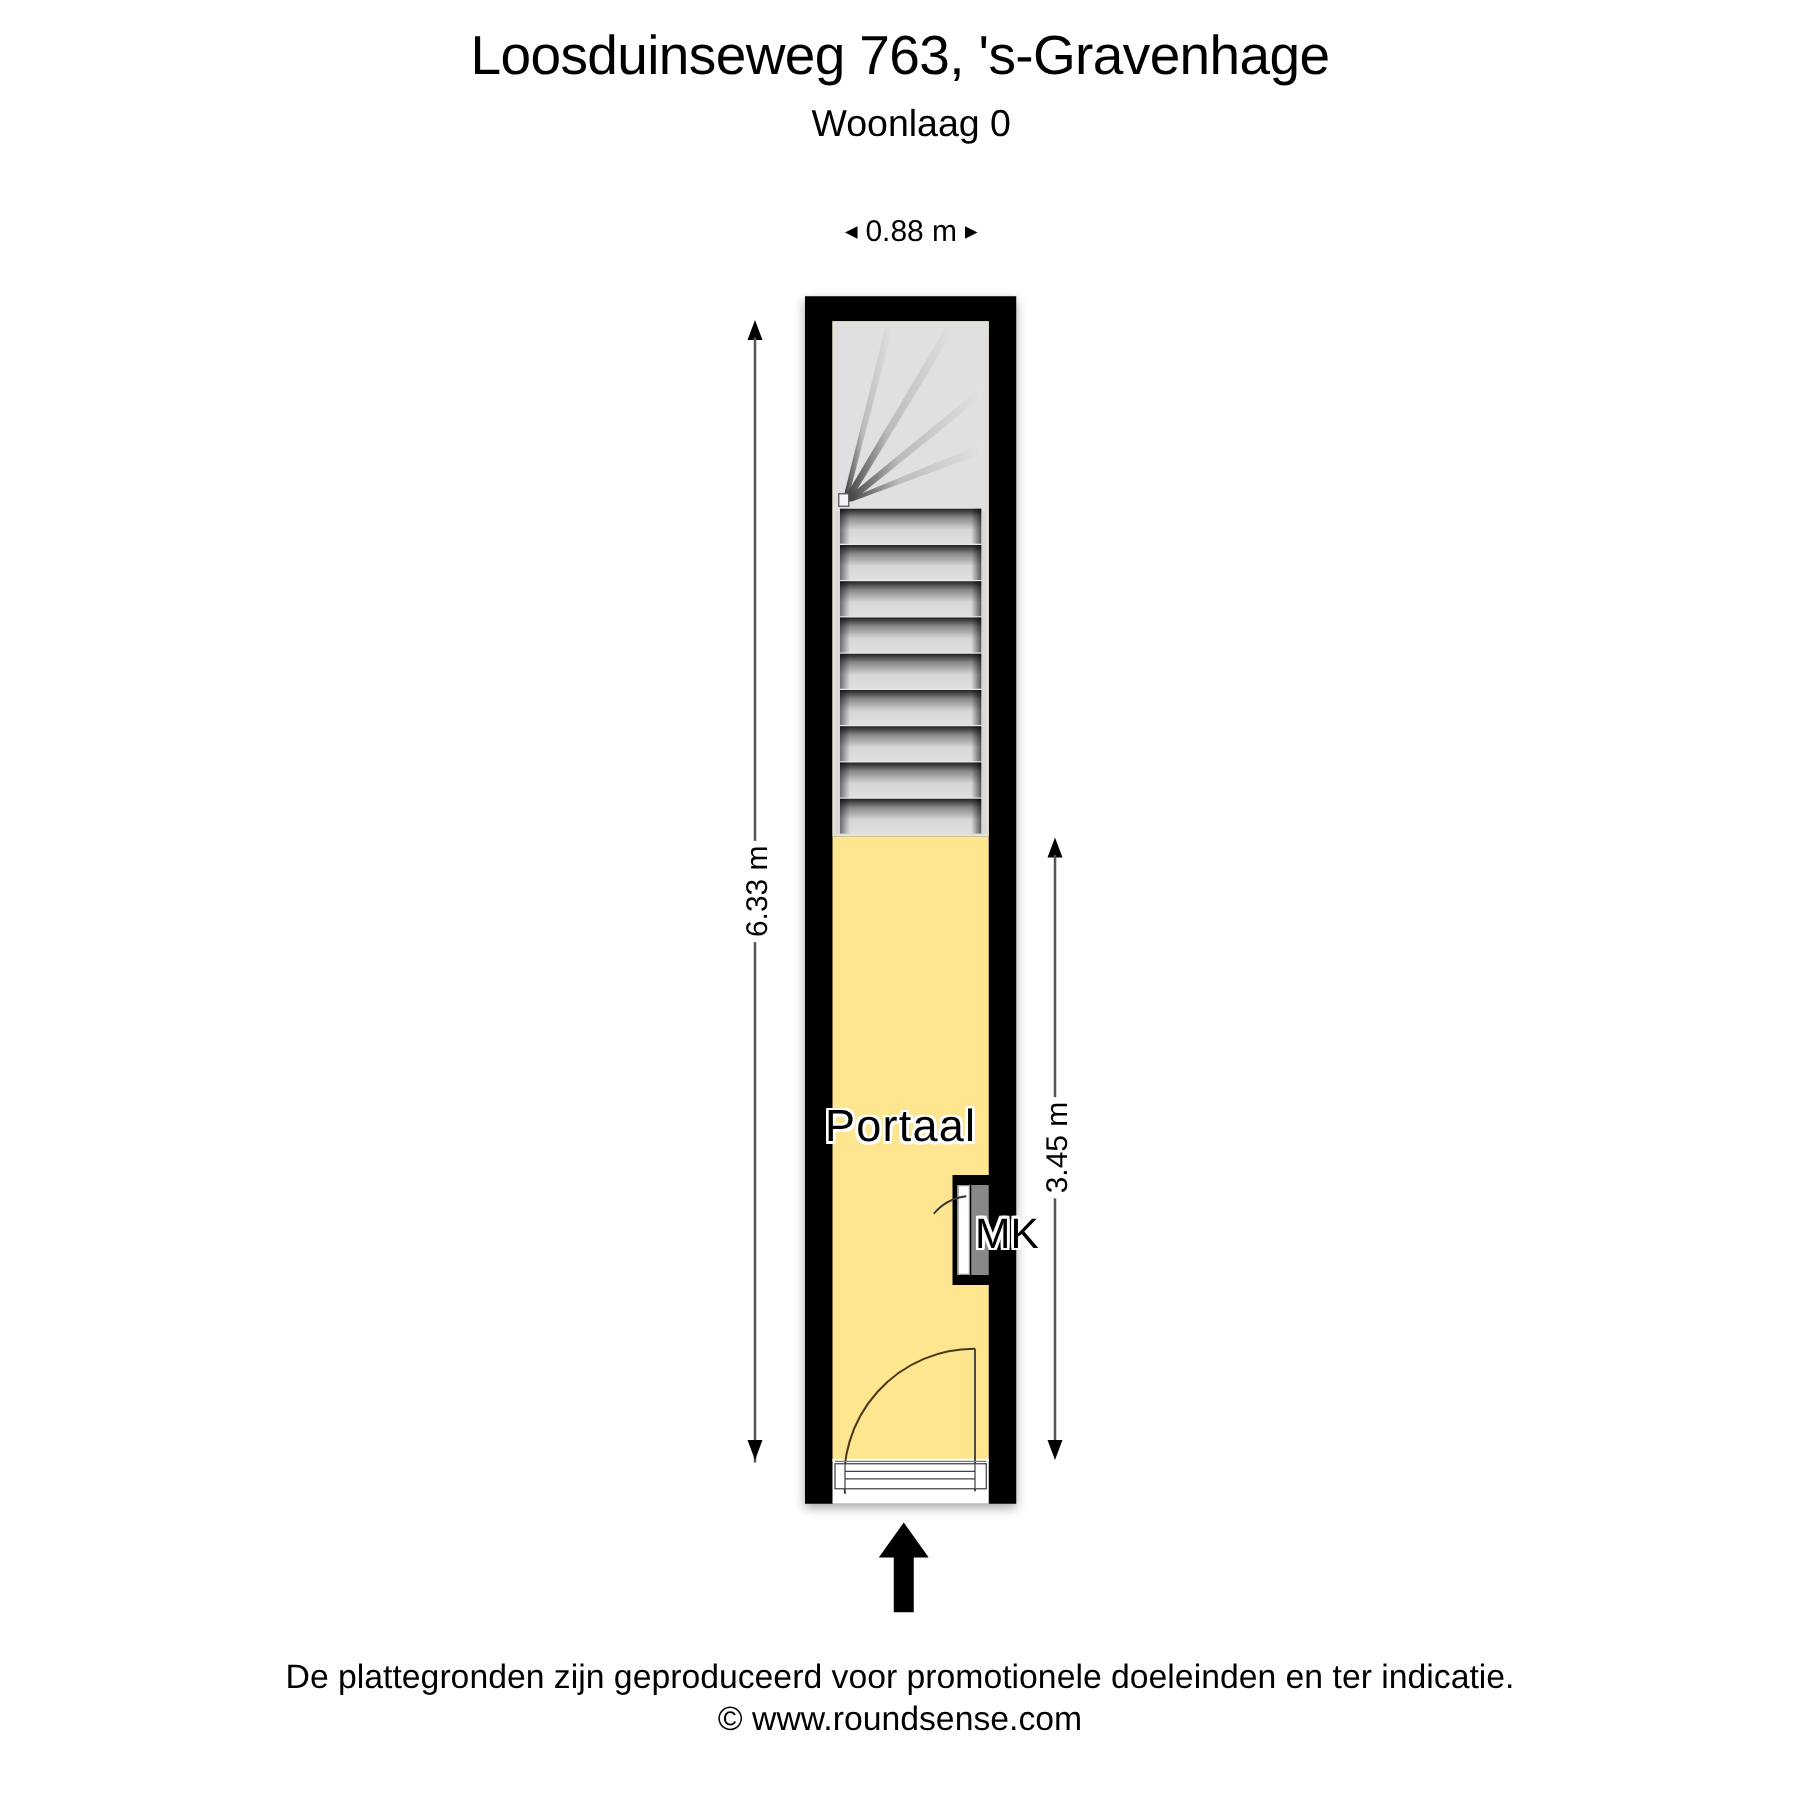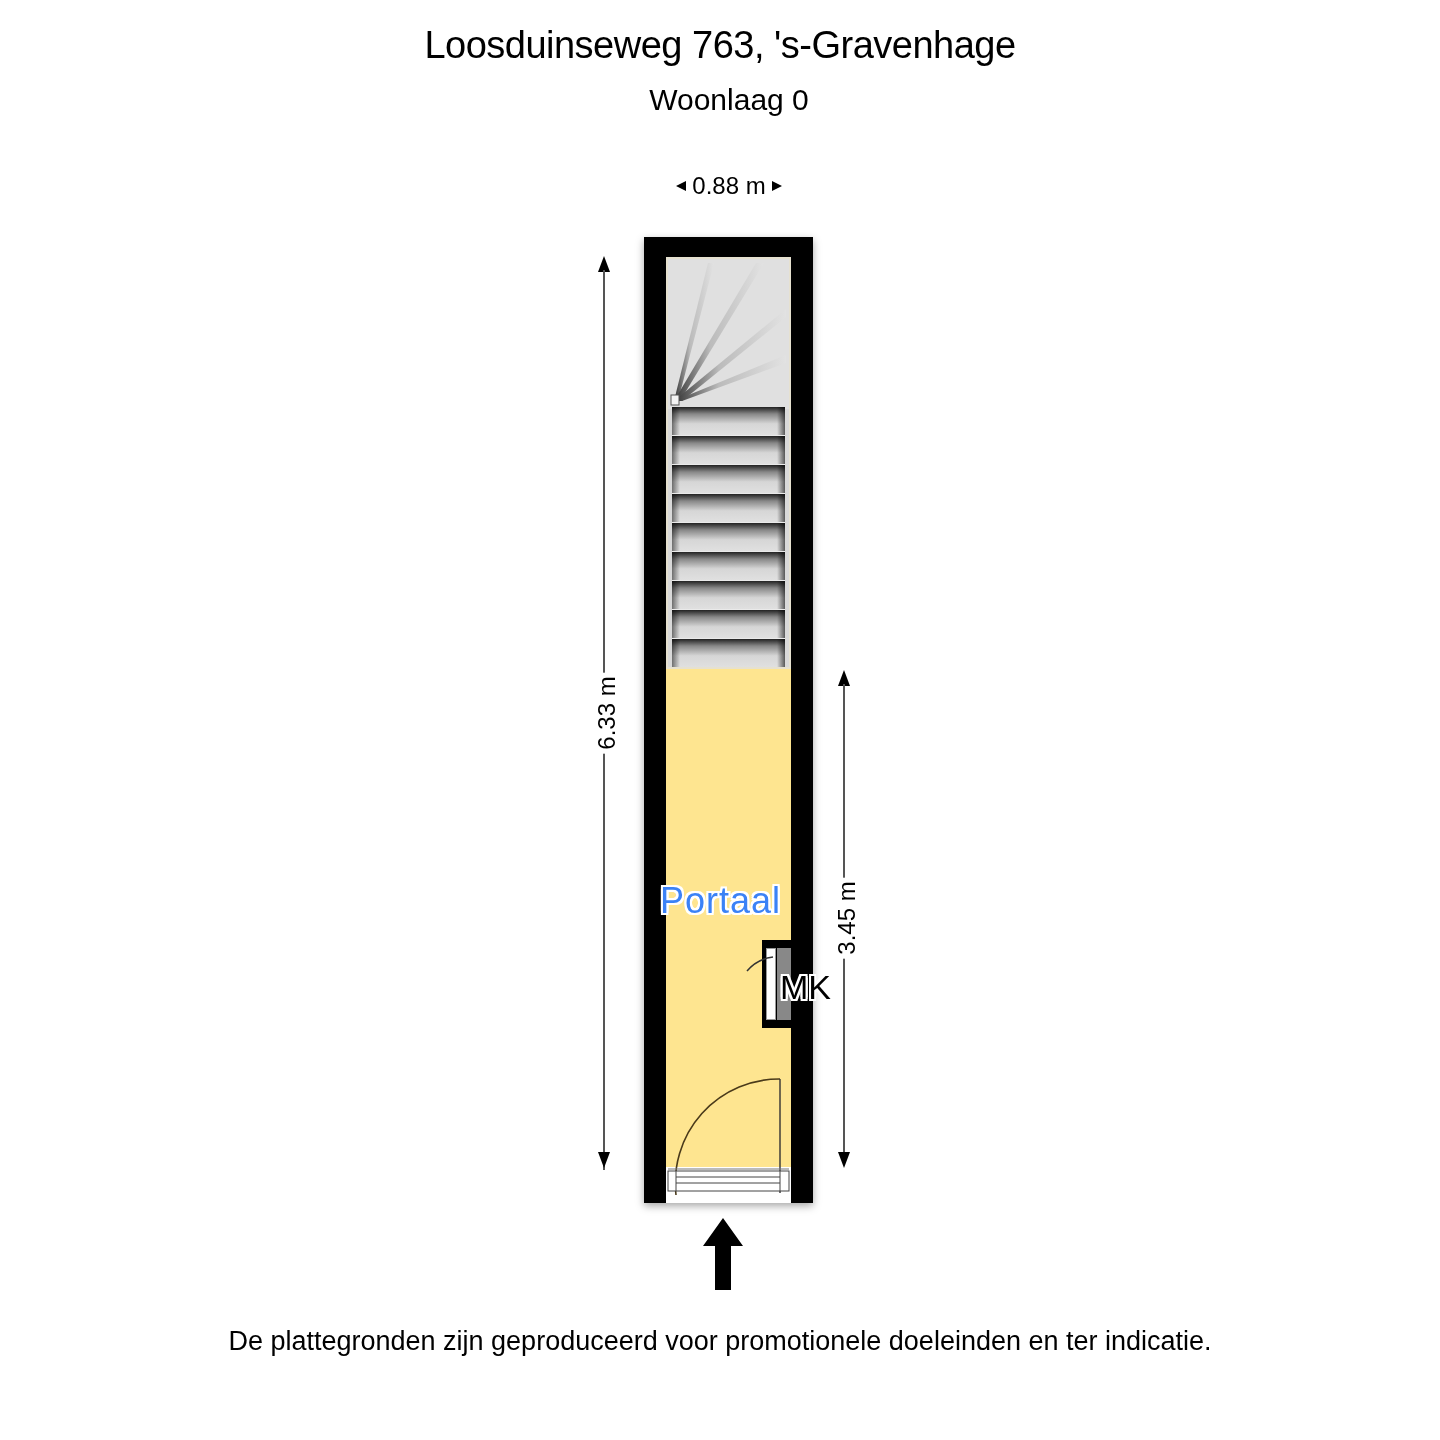--- a/index.html
+++ b/index.html
@@ -1,19 +1,19 @@
 <!DOCTYPE html>
 <html><head>
 <meta charset="utf-8">
 <style>
   html, body { margin: 0; padding: 0; background: #ffffff; }
   body { width: 1440px; height: 1440px; position: relative; overflow: hidden;
          font-family: "Liberation Sans", sans-serif; color: #000; }
   .title { position: absolute; left: 0; width: 1440px; top: 14px; text-align: center;
-           font-size: 38px; line-height: 62px; letter-spacing: -0.5px; }
+           font-size: 44px; line-height: 62px; letter-spacing: -0.5px; }
   .subtitle { position: absolute; left: 0; width: 1458px; top: 82px; text-align: center;
               font-size: 30px; line-height: 36px; }
   .footer { position: absolute; left: 0; width: 1440px; top: 1324px; text-align: center;
             font-size: 27px; line-height: 34px; }
   .footer div { white-space: nowrap; }
 
   .dim-h { position: absolute; top: 170px; left: 664px; width: 130px; height: 32px;
            display: flex; align-items: center; justify-content: center; gap: 6px; font-size: 24px; }
   .tri-l { width: 0; height: 0; border-top: 5px solid transparent; border-bottom: 5px solid transparent;
            border-right: 10px solid #000; }
@@ -35,21 +35,21 @@
   .room { position: absolute; left: 666px; top: 669px; width: 125px; height: 500px; background: #fee590; }
   .step { position: absolute; left: 4px; right: 4px; height: 28px;
           background: linear-gradient(180deg, #222 0%, #888 25%, #d6d6d6 60%, #e0e0e0 100%);
           border-bottom: 2px solid #eaeaea; }
   .step::before { content: ""; position: absolute; left: 0; top: 0; bottom: 0; width: 8px;
                   background: linear-gradient(90deg, rgba(0,0,0,0.5), rgba(0,0,0,0)); }
   .step::after { content: ""; position: absolute; right: 0; top: 0; bottom: 0; width: 8px;
                  background: linear-gradient(270deg, rgba(0,0,0,0.6), rgba(0,0,0,0)); }
   .winders { position: absolute; left: 0; top: 0; width: 121px; height: 150px; }
 
-  .room-label { position: absolute; left: 660px; top: 880px; font-size: 36px; color: #3b82f6;
+  .room-label { position: absolute; left: 660px; top: 880px; font-size: 36px; color: #000000;
                 -webkit-text-stroke: 0px; text-shadow: -2px 0 #fff, 2px 0 #fff, 0 -2px #fff, 0 2px #fff,
                 -2px -2px #fff, 2px 2px #fff, -2px 2px #fff, 2px -2px #fff; letter-spacing: 1px; }
   .mk-box { position: absolute; left: 762px; top: 940px; width: 34px; height: 88px; background: #000; }
   .mk-inner-w { position: absolute; left: 4px; top: 8px; width: 10px; height: 72px; background: #fff; border: 1px solid #999; box-sizing: border-box; }
   .mk-inner-g { position: absolute; left: 15px; top: 8px; width: 14px; height: 72px; background: #888; }
   .mk-label { position: absolute; left: 742px; top: 968px; font-size: 34px;
               text-shadow: -2px 0 #fff, 2px 0 #fff, 0 -2px #fff, 0 2px #fff,
               -2px -2px #fff, 2px 2px #fff, -2px 2px #fff, 2px -2px #fff; padding-left: 38px; }
 
   .threshold { position: absolute; left: 666px; top: 1167px; width: 125px; height: 36px; background: #fff; }
@@ -134,13 +134,14 @@
   <line x1="10" y1="96" x2="10" y2="116" stroke="#444" stroke-width="1"></line>
   <line x1="114" y1="96" x2="114" y2="116" stroke="#444" stroke-width="1"></line>
 </svg>
 
 <svg class="entry-arrow" viewBox="0 0 40 72">
   <polygon points="20,0 40,28 28,28 28,72 12,72 12,28 0,28" fill="#000"></polygon>
 </svg>
 
 <div class="footer">
   <div>De plattegronden zijn geproduceerd voor promotionele doeleinden en ter indicatie.</div>
+  <div>© www.roundsense.com</div>
 </div>
 
 </body></html>

